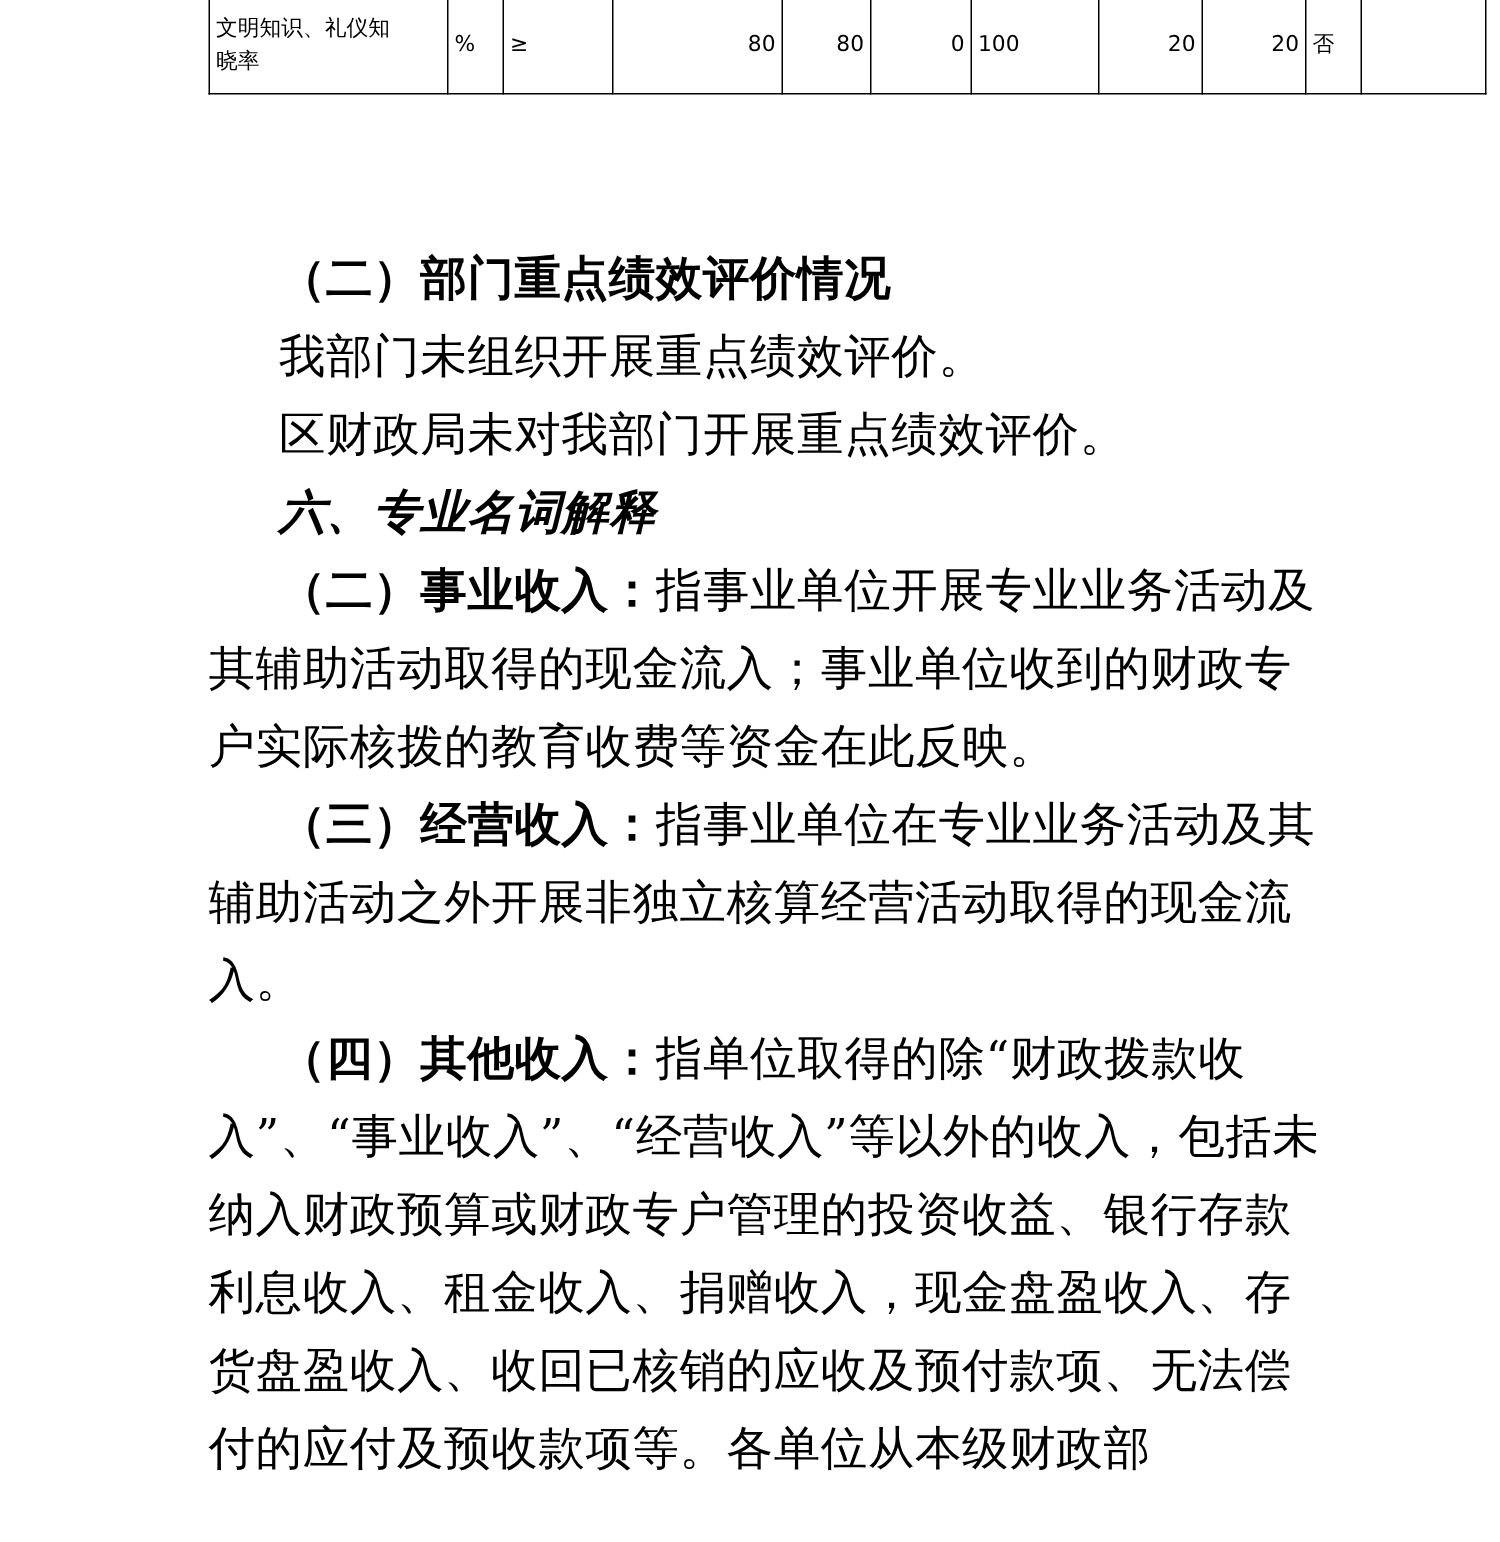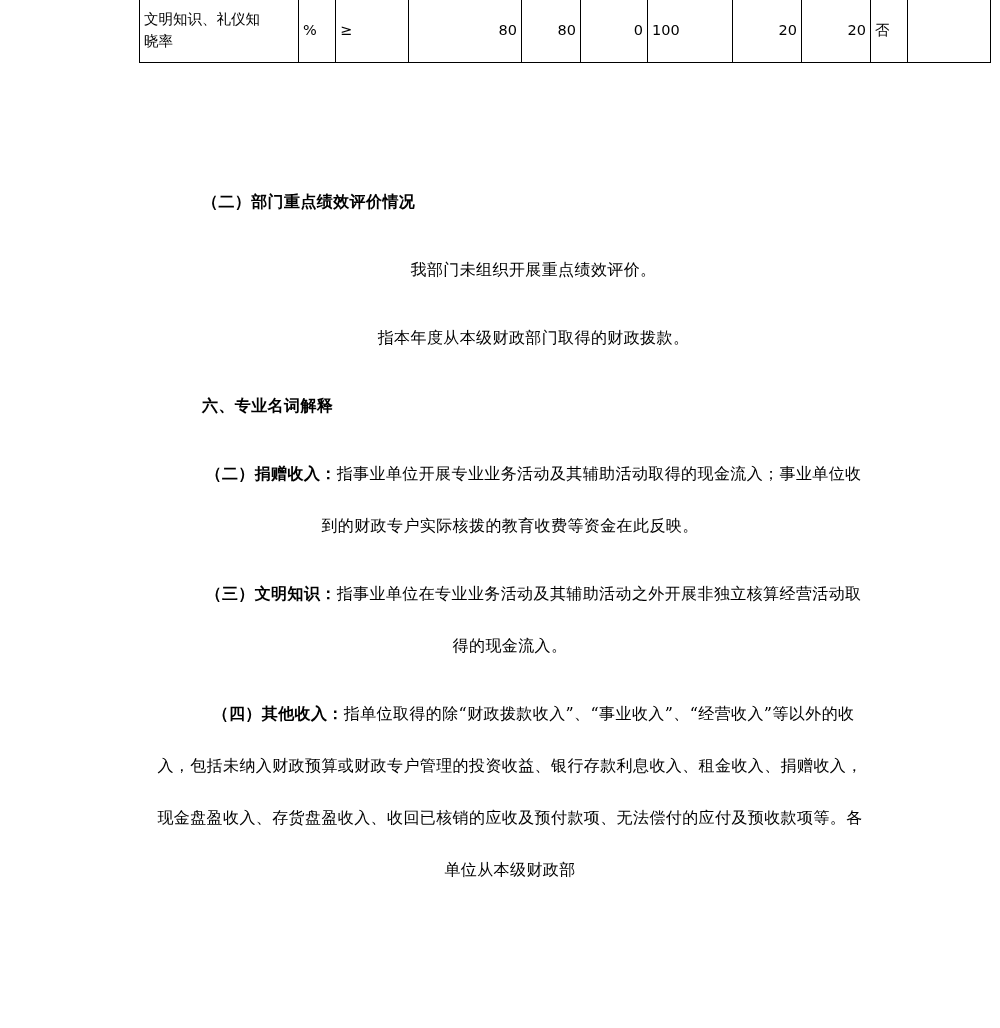--- a/index.html
+++ b/index.html
@@ -62,31 +62,32 @@
   td.c-name span { display:block; }
 
   
   .content {
     position: absolute;
     left: 139px;
     top: 160px;
     width: 742px;
   }
   p {
-    margin: 16px;
-    font-size: 16px;
+    margin: 0;
+    font-size: 31px;
     line-height: 52px;
     letter-spacing: 0.4px;
     font-family: "DejaVu Serif", "Liberation Serif", serif;
     white-space: pre-wrap;
   }
-  p.indent { text-indent: 47px; text-align: center; }
+  p.indent { text-indent: 47px; }
   p.heading {
     font-weight: bold;
     text-indent: 47px;
+    font-style: italic;
   }
   p.sub-heading {
     font-weight: bold;
     text-indent: 47px;
   }
   .b { font-weight: bold; }
 </style>
 </head>
 <body>
 
@@ -113,25 +114,25 @@
         </tr>
       </tbody>
     </table>
   </div>
 
   <div class="content">
 
     <p class="sub-heading">（二）部门重点绩效评价情况</p>
     <p class="indent">我部门未组织开展重点绩效评价。</p>
 
-    <p class="indent">指本年度从本级财政部门取得的财政拨款。</p>
+    <p class="indent">区财政局未对我部门开展重点绩效评价。</p>
 
     <p class="heading">六、专业名词解释</p>
 
 
-    <p class="indent"><span class="b">（二）捐赠收入：</span><span>指事业单位开展专业业务活动及其辅助活动取得的现金流入；事业单位收到的财政专户实际核拨的教育收费等资金在此反映。</span></p>
+    <p class="indent"><span class="b">（二）事业收入：</span><span>指事业单位开展专业业务活动及其辅助活动取得的现金流入；事业单位收到的财政专户实际核拨的教育收费等资金在此反映。</span></p>
 
-    <p class="indent"><span class="b">（三）文明知识：</span><span>指事业单位在专业业务活动及其辅助活动之外开展非独立核算经营活动取得的现金流入。</span></p>
+    <p class="indent"><span class="b">（三）经营收入：</span><span>指事业单位在专业业务活动及其辅助活动之外开展非独立核算经营活动取得的现金流入。</span></p>
 
     <p class="indent"><span class="b">（四）其他收入：</span><span>指单位取得的除“财政拨款收入”、“事业收入”、“经营收入”等以外的收入，包括未纳入财政预算或财政专户管理的投资收益、银行存款利息收入、租金收入、捐赠收入，现金盘盈收入、存货盘盈收入、收回已核销的应收及预付款项、无法偿付的应付及预收款项等。各单位从本级财政部</span></p>
 
   </div>
 </div>
 
 </body></html>

